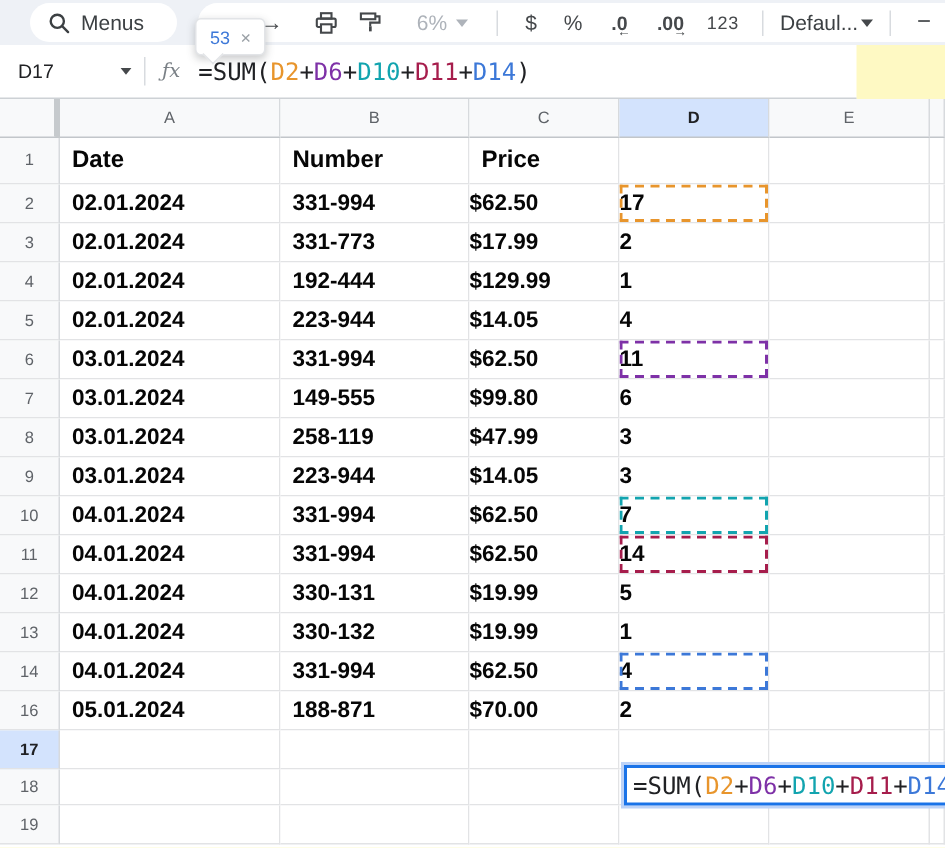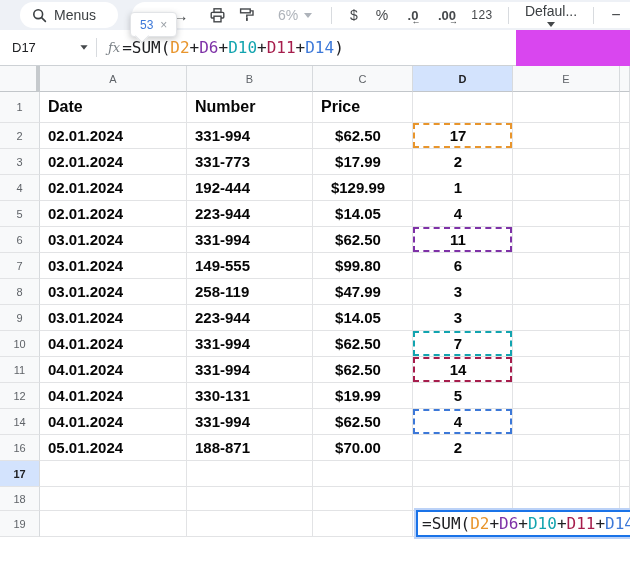--- a/index.html
+++ b/index.html
@@ -1,81 +1,81 @@
 <!DOCTYPE html>
 <html><head>
 <meta charset="utf-8">
 <style>
   * { margin:0; padding:0; box-sizing:border-box; }
   body { font-family:"Liberation Sans", sans-serif; }
-  .app { position:relative; width:630px; height:565px; background:#d946ef; overflow:hidden; }
+  .app { position:relative; width:630px; height:565px; background:#fef9c3; overflow:hidden; }
 
   
   .toolbar { position:absolute; top:0; left:0; width:630px; height:30px; background:#EEF1F6; }
   .pill { position:absolute; top:2px; height:26px; background:#fff; display:flex; align-items:center; }
   .menus-pill { left:20px; width:98px; border-radius:13px; padding:0 12px; gap:7px; cursor:pointer; }
   .menus-label { font-size:14px; color:#3C4043; font-weight:500; }
   .main-pill { left:132px; right:-14px; border-radius:13px 0 0 13px; padding-left:10px; }
   .tb-btn { display:flex; align-items:center; justify-content:center; height:24px; color:#45484B;
             font-size:14px; cursor:pointer; border-radius:4px; flex:0 0 auto; }
   .arrow-btn { width:26px; font-size:15px; }
   .icon-btn { width:30px; }
   .zoom-box { width:54px; color:#AEB3BA; gap:6px; }
   .tb-divider { width:1px; height:17px; background:#D8DBDF; margin:0 9px; flex:0 0 auto; }
   .fmt-btn { font-weight:400; }
   .w26{width:26px;} .w30{width:30px;} .w32{width:32px;} .w36{width:36px;}
   .num-fmt { font-size:12px; letter-spacing:.5px; width:34px; }
   .dec-wrap { position:relative; font-size:13px; font-weight:bold; }
   .dec-sub { position:absolute; font-size:9px; font-weight:normal; bottom:-3px; right:-2px; }
-  .font-select { width:66px; justify-content:space-between; padding:0 2px; color:#3C4043;flex-direction:column; }
+  .font-select { width:66px; justify-content:space-between; padding:0 2px; color:#3C4043; }
   .caret { width:0; height:0; border-left:4px solid transparent; border-right:4px solid transparent;
            border-top:5px solid #45484B; }
   .caret.dim { border-top-color:#AEB3BA; }
   .minus-btn { width:26px; font-size:16px; }
 
   
   .result-tooltip { position:absolute; left:130px; top:12px; height:25px; background:#fff; z-index:50;
                     border:1px solid #E2E4E7; border-radius:4px; box-shadow:0 2px 6px rgba(60,64,67,.28);
                     display:flex; align-items:center; padding:0 9px; gap:7px; }
   .result-tooltip::after { content:""; position:absolute; left:6px; bottom:-5px; width:9px; height:9px;
                     background:#fff; transform:rotate(45deg); border-right:1px solid #E2E4E7;
                     border-bottom:1px solid #E2E4E7; }
   .tt-value { font-size:12px; color:#3D78D8; }
   .tt-close { font-size:12px; color:#9AA0A6; cursor:pointer; }
 
   
-  .formula-bar { position:absolute; top:30px; left:0; width:516px; height:36px; background:#fff;
+  .formula-bar { position:absolute; top:30px; left:0; width:571px; height:36px; background:#fff;
                  border-bottom:1px solid #CDD1D5; display:flex; align-items:center; }
   .name-box { width:96px; height:100%; display:flex; align-items:center; padding-left:12px; cursor:pointer; }
   .name-box-value { font-size:13px; color:#202124; }
   .name-box .caret { margin-left:auto; margin-right:8px; transform:scale(.9); }
   .fb-divider { width:1px; height:19px; background:#D8DBDF; }
   .fx { font-family:"DejaVu Serif", serif; font-style:italic; font-size:13px; color:#7A8086;
-        margin:0 2px 0 11px; }
+        margin:0 12px 0 11px; }
   .formula-text { font-family:"DejaVu Sans Mono", monospace; font-size:16px; color:#202124; white-space:nowrap; }
 
   
   .grid { position:absolute; top:66px; left:0; width:630px; height:499px; overflow:hidden; background:#fff; }
   table { border-collapse:separate; border-spacing:0; table-layout:fixed; width:630px; }
   th, td { border-right:1px solid #E2E3E5; border-bottom:1px solid #E2E3E5; overflow:hidden;
            white-space:nowrap; position:relative; }
   thead th { height:26px; background:#F8F9FA; font-size:11px; font-weight:normal; color:#5F6368;
              text-align:center; border-right-color:#D7DADD; border-bottom-color:#C2C6CA; cursor:pointer; }
   thead th.sel-col { background:#D3E3FD; color:#202124; font-weight:bold; }
   th.corner { border-right:4px solid #C6CACD; cursor:default; }
   th.rh { background:#F8F9FA; font-size:11px; font-weight:normal; color:#5F6368; text-align:center;
           border-right-color:#D7DADD; cursor:pointer; }
   th.rh.sel-row { background:#D3E3FD; color:#202124; font-weight:bold; }
   td { background:#fff; font-size:15px; font-weight:bold; color:#060606; cursor:cell; }
   .row1 th, .row1 td { height:31px; }
   .row1 td { font-size:16px; }
   tbody tr th, tbody tr td { height:26px; }
   tr.row-short th, tr.row-short td { height:24px; }
   .col-a, .col-b { text-align:left; padding-left:8px; }
-  .col-c, .col-d { text-align:center; padding-right:9px; }
+  .col-c, .col-d { text-align:left; padding-right:9px; }
   .range-border { position:absolute; inset:0; border:2px dashed #000; pointer-events:none; }
 
   
   .cell-editor { position:absolute; left:416px; top:510px; height:27px; background:#fff; z-index:40;
                  border:2px solid #1A73E8; box-shadow:0 0 0 2px #BCD2F7; display:flex; align-items:center;
                  padding:0 4px; cursor:text; }
 
   svg { display:block; }
 </style>
 </head>
@@ -283,20 +283,29 @@
           <tr>
             <th class="rh">12</th>
             <td class="col-a">04.01.2024</td>
             <td class="col-b">330-131</td>
             <td class="col-c">$19.99</td>
             <td class="col-d">5</td>
             <td></td>
             <td></td>
           </tr>
           <tr>
+            <th class="rh">13</th>
+            <td class="col-a">04.01.2024</td>
+            <td class="col-b">330-132</td>
+            <td class="col-c">$19.99</td>
+            <td class="col-d">1</td>
+            <td></td>
+            <td></td>
+          </tr>
+          <tr>
             <th class="rh">14</th>
             <td class="col-a">04.01.2024</td>
             <td class="col-b">331-994</td>
             <td class="col-c">$62.50</td>
             <td class="col-d">4<div class="range-border" style="border-color: rgb(60, 120, 216);"></div></td>
             <td></td>
             <td></td>
           </tr>
           <tr>
             <th class="rh">16</th>

